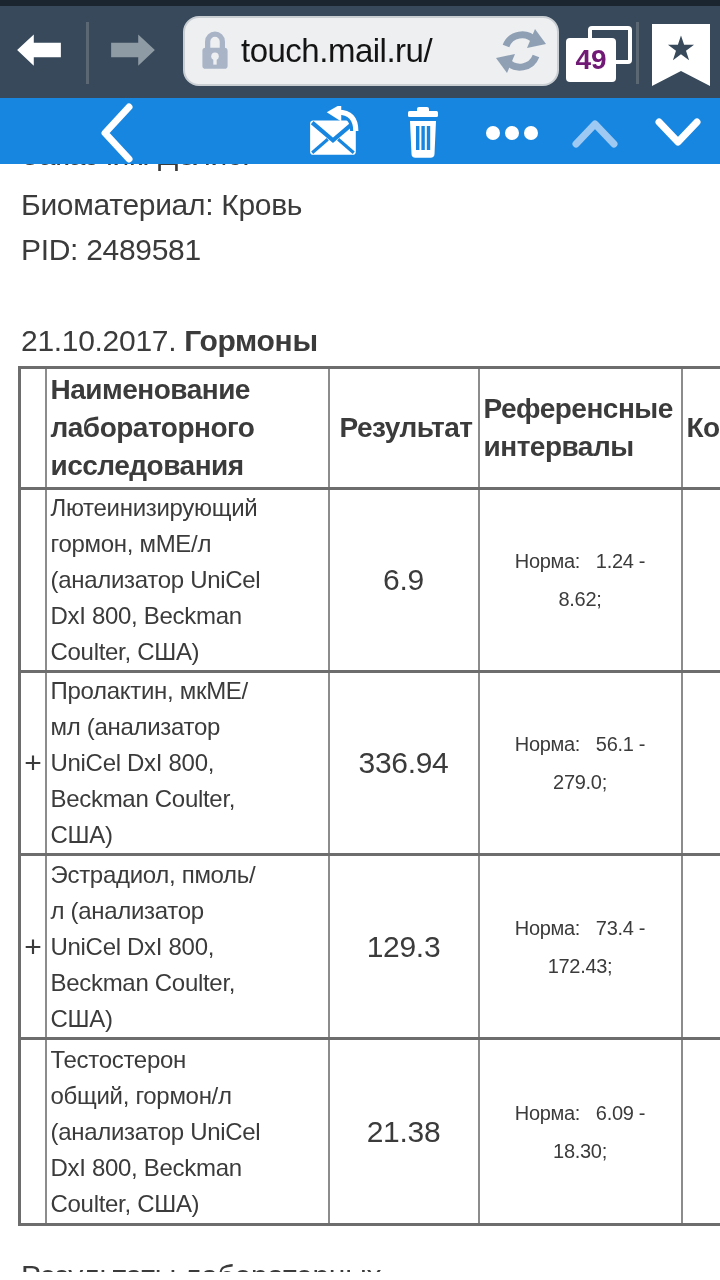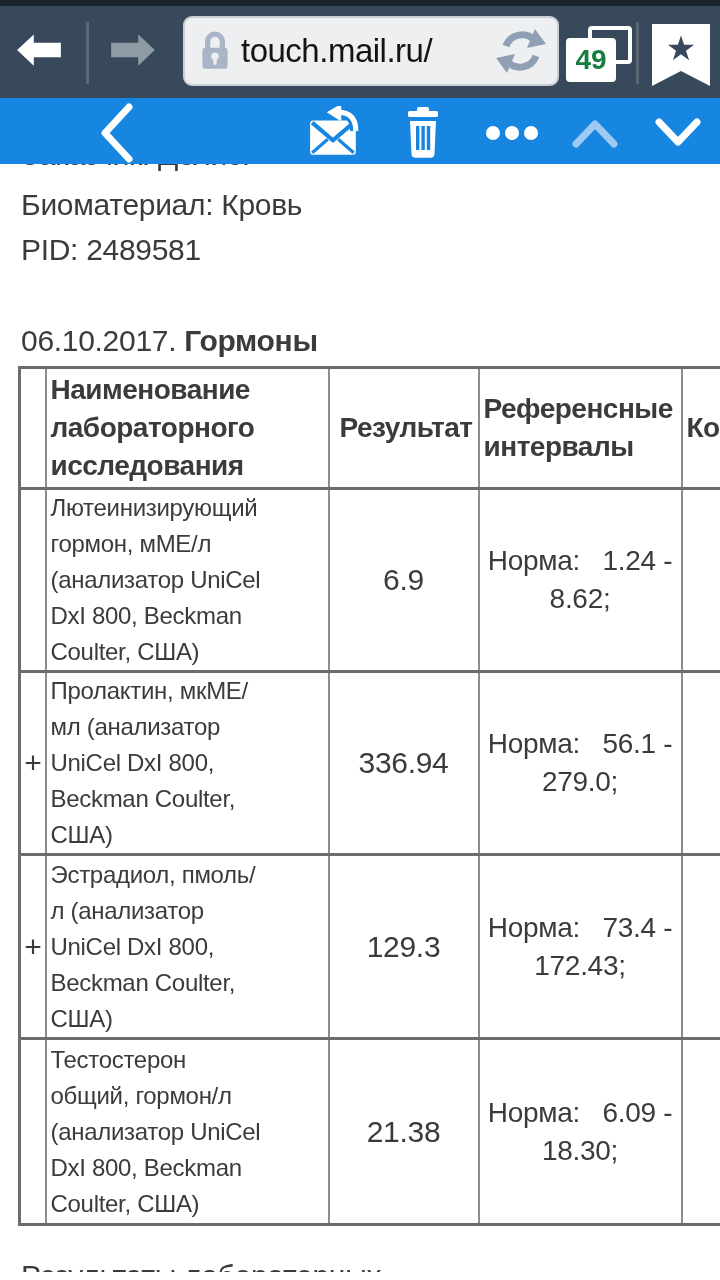--- a/index.html
+++ b/index.html
@@ -9,33 +9,33 @@
 
   
   .status-bar { position:absolute; left:0; top:0; width:720px; height:6px; background:#1a2530; }
 
   
   .browser-bar { position:absolute; left:0; top:6px; width:720px; height:92px; background:#37495a; }
   .nav-btn { position:absolute; top:0; height:92px; display:flex; align-items:center; justify-content:center; }
   .v-sep { position:absolute; top:16px; width:3px; height:62px; background:#5b6873; }
 
   .url-bar { position:absolute; left:183px; top:10px; width:376px; height:70px;
-             background:#edeff1; border:2px solid #c9ced3; border-radius:9px;
+             background:#edeff1; border:2px solid #c9ced3; border-radius:16px;
              display:flex; align-items:center; }
   .url-text { font-size:33px; color:#141414; letter-spacing:-0.5px; white-space:nowrap;
               overflow:hidden; flex:1; }
   .lock-wrap { margin:0 8px 0 12px; display:flex; align-items:center; }
   .refresh-wrap { margin-right:8px; display:flex; align-items:center; }
 
   .tabs-btn { position:absolute; left:566px; top:20px; width:66px; height:56px; }
   .tabs-back { position:absolute; right:0; top:0; width:44px; height:38px;
                border:4px solid #fff; border-radius:4px; }
   .tabs-front { position:absolute; left:0; bottom:0; width:50px; height:44px; background:#fff;
                 border-radius:4px; display:flex; align-items:center; justify-content:center;
-                font-weight:bold; font-size:28px; color:#15803d; }
+                font-weight:bold; font-size:28px; color:#701a75; }
   .bookmark-btn { position:absolute; left:652px; top:18px; width:58px; height:62px; background:#fff;
                   clip-path:polygon(0 0,100% 0,100% 100%,50% 76%,0 100%);
                   display:flex; justify-content:center; }
   .bookmark-star { font-size:34px; color:#37495a; line-height:48px; }
 
   
   .mail-bar { position:absolute; left:0; top:98px; width:720px; height:74px; background:#1786e0; }
   .mail-icon { position:absolute; top:0; height:74px; display:flex; align-items:center; justify-content:center; }
 
   
@@ -58,21 +58,21 @@
   .lab-table { border:3px solid #6d6d6d; }
   .col-flag { width:26px; }  .col-name { width:283px; } .col-result { width:150px; }
   .col-ref { width:203px; }  .col-comment { width:150px; }
   th.h-name, th.h-ref, th.h-comment { text-align:left; padding:2px 4px; }
   .lab-table th { font-weight:bold; font-size:28px; line-height:38px; white-space:pre-line;
                   letter-spacing:-0.5px; }
   th.h-result { text-align:left; padding:2px 0 2px 10px; }
   tr.hdr { height:110px; }
   td.c-name { white-space:pre-line; padding:0 4px; font-size:24px; line-height:36px; }
   td.c-result { text-align:center; font-size:30px; }
-  td.c-ref { white-space:pre-wrap; text-align:center; font-size:28px; line-height:38px; }
+  td.c-ref { white-space:pre-wrap; text-align:center; font-size:20px; line-height:38px; }
   td.c-flag { text-align:center; font-size:30px; padding:0; }
 </style>
 </head>
 <body>
 
 <div class="screen">
 
   <div class="status-bar"></div>
 
   <div class="browser-bar">
@@ -195,21 +195,21 @@
 
     <div class="clip-top">
       <div>Заказчик: Делис.</div>
     </div>
 
     <div class="info-block">
       <div>Биоматериал: Кровь</div>
       <div>PID: 2489581</div>
     </div>
 
-    <div class="date-line"><span>06.10.2017. </span><span class="bold">Гормоны</span></div>
+    <div class="date-line"><span>21.10.2017. </span><span class="bold">Гормоны</span></div>
 
     <table class="lab-table">
       <colgroup>
         <col class="col-flag">
           <col class="col-name">
           <col class="col-result">
           <col class="col-ref">
           <col class="col-comment">
       </colgroup>
       <thead>

